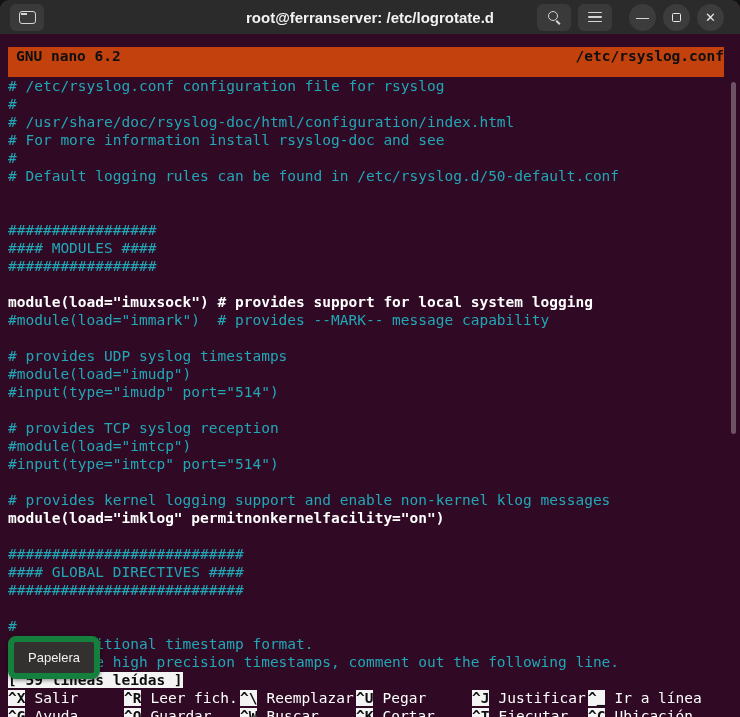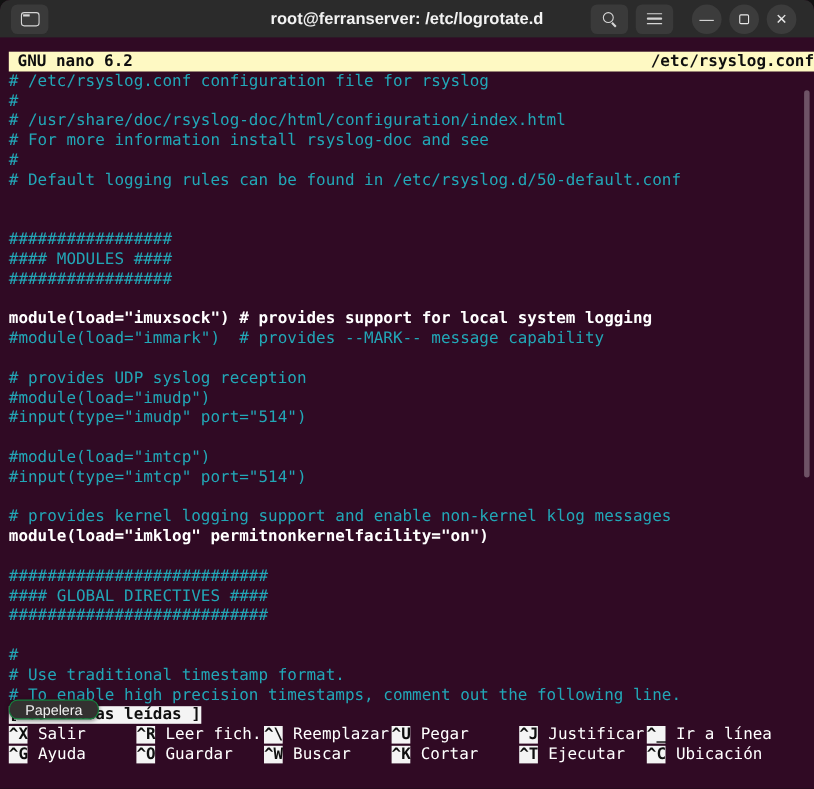--- a/index.html
+++ b/index.html
@@ -30,42 +30,42 @@
                border:1.5px solid #d5d5d5;border-radius:50%}
   .search-icon::after{content:"";position:absolute;left:10.5px;top:10.5px;width:5px;height:1.6px;
                background:#d5d5d5;transform:rotate(45deg);transform-origin:0 0}
   .hamburger-icon{display:flex;flex-direction:column;gap:3px}
   .hamburger-icon i{display:block;width:14px;height:1.6px;background:#d5d5d5;border-radius:1px}
   .maxbox{width:9px;height:9px;border:1.3px solid #e8e8e8;border-radius:1.5px;display:block}
 
   
   .terminal{position:absolute;top:40px;left:0;right:0;bottom:0;background:#300a24;
             padding:7px 0 0 8px;font-size:14.5px;line-height:18px;color:#ffffff}
-  .nano-titlebar{height:18px;background:#fef9c3;color:#0f0f0f;font-weight:bold;
-                 position:relative;}
+  .nano-titlebar{height:30px;background:#c2410c;color:#0f0f0f;font-weight:bold;
+                 position:relative;margin-right:16px}
   .nano-version{padding-left:8px}
   .nano-file{position:absolute;left:0;right:0;text-align:right}
   .line{height:18px;white-space:pre}
   .ln-cyan{color:#22a7b7}
   .ln-white{color:#ffffff;font-weight:bold}
   .statusline{height:18px;text-align:left;margin-right:16px}
   .status-badge{background:#f4f4f4;color:#0f0f0f;font-weight:bold;white-space:pre}
   .shortcut-row{height:18px;display:grid;grid-template-columns:repeat(6,116px)}
   .shortcut{white-space:pre}
   .shortcut .key{background:#f4f4f4;color:#0f0f0f;font-weight:bold}
   .shortcut .lbl{color:#ffffff;padding-left:9px}
 
   
   .scrollbar{position:absolute;top:42px;right:2px;bottom:6px;width:9px}
   .scroll-thumb{position:absolute;top:0;left:2px;width:5px;height:56%;
                 background:rgba(255,255,255,.3);border-radius:3px}
 
   
-  .tooltip{position:absolute;left:8px;top:636px;height:18px;padding:0 14px;
-           background:#333130;border:1px solid #15803d;border-radius:8px;color:#f1f1f1;
+  .tooltip{position:absolute;left:8px;top:636px;height:43px;padding:0 14px;
+           background:#333130;border:6px solid #15803d;border-radius:8px;color:#f1f1f1;
            font:13px "Liberation Sans",sans-serif;display:flex;align-items:center;
            z-index:5;box-shadow:0 1px 4px rgba(0,0,0,.5)}
 </style>
 </head>
 <body>
 
 <div class="window">
 
   <div class="titlebar">
     <button class="tb-btn">
@@ -106,24 +106,25 @@
         <div class="line ln-cyan"># Default logging rules can be found in /etc/rsyslog.d/50-default.conf</div>
         <div class="line ln-cyan"></div>
         <div class="line ln-cyan"></div>
         <div class="line ln-cyan">#################</div>
         <div class="line ln-cyan">#### MODULES ####</div>
         <div class="line ln-cyan">#################</div>
         <div class="line ln-cyan"></div>
         <div class="line ln-white">module(load="imuxsock") # provides support for local system logging</div>
         <div class="line ln-cyan">#module(load="immark")  # provides --MARK-- message capability</div>
         <div class="line ln-cyan"></div>
-        <div class="line ln-cyan"># provides UDP syslog reception</div>
+        <div class="line ln-cyan"># provides UDP syslog timestamps</div>
         <div class="line ln-cyan">#module(load="imudp")</div>
         <div class="line ln-cyan">#input(type="imudp" port="514")</div>
         <div class="line ln-cyan"></div>
+        <div class="line ln-cyan"># provides TCP syslog reception</div>
         <div class="line ln-cyan">#module(load="imtcp")</div>
         <div class="line ln-cyan">#input(type="imtcp" port="514")</div>
         <div class="line ln-cyan"></div>
         <div class="line ln-cyan"># provides kernel logging support and enable non-kernel klog messages</div>
         <div class="line ln-white">module(load="imklog" permitnonkernelfacility="on")</div>
         <div class="line ln-cyan"></div>
         <div class="line ln-cyan">###########################</div>
         <div class="line ln-cyan">#### GLOBAL DIRECTIVES ####</div>
         <div class="line ln-cyan">###########################</div>
         <div class="line ln-cyan"></div>

